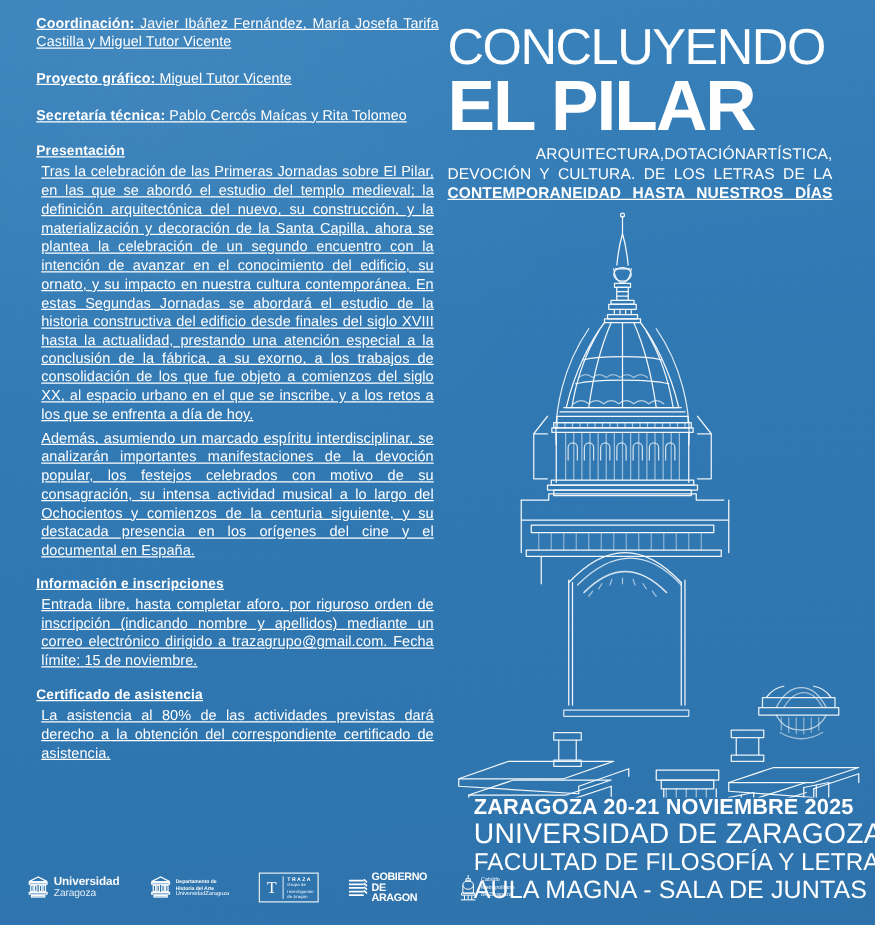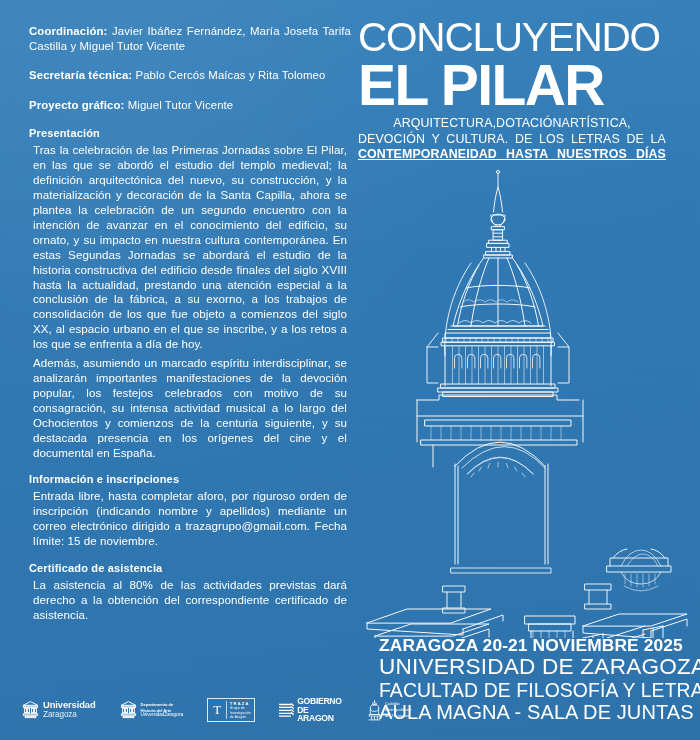--- a/index.html
+++ b/index.html
@@ -15,21 +15,21 @@
       radial-gradient(circle at 18% 12%, rgba(255,255,255,.035), rgba(255,255,255,0) 42%),
       linear-gradient(170deg,#3b84bd 0%,#3179b4 38%,#2f76b0 72%,#2e72ab 100%);
   }
   .grain{position:absolute;inset:0;pointer-events:none;opacity:.25;
     background-image:
       repeating-linear-gradient(0deg, rgba(255,255,255,.025) 0 1px, rgba(0,0,0,0) 1px 3px),
       repeating-linear-gradient(90deg, rgba(0,0,0,.022) 0 1px, rgba(0,0,0,0) 1px 4px);
   }
 
   
-  .left{position:absolute;left:29px;top:24px;width:322px;}
+  .left{position:absolute;left:29px;top:12px;width:322px;text-decoration:underline;}
   .credit{font-size:11.4px;line-height:14.6px;text-align:justify;
           margin-bottom:15px;letter-spacing:.1px;}
   .credit:last-of-type{margin-bottom:0;}
   .credit b{font-weight:bold;}
 
   .sect-title{font-size:11px;font-weight:bold;margin:0 0 1px 0;letter-spacing:.15px;}
   .body-text{font-size:11.6px;line-height:14.9px;text-align:justify;
              letter-spacing:.05px;margin:4px;}
   .block{margin-top:13px;}
 
@@ -59,21 +59,21 @@
 
   
   .right{position:absolute;left:358px;top:18px;width:308px;}
   .t1{font-size:40.5px;font-weight:normal;letter-spacing:-1.2px;line-height:.96;
       margin:0;white-space:nowrap;}
   .t2{font-size:57px;font-weight:bold;letter-spacing:-1.6px;line-height:.92;
       margin:2px 0 0 0;white-space:nowrap;}
   .sub{margin-top:5px;}
   .sub-l{font-size:12.4px;line-height:15.4px;letter-spacing:.12px;
          text-align:justify;text-align-last:justify;white-space:nowrap;}
-  .sub-l.j{display:flex;justify-content:center;}
+  .sub-l.j{display:flex;justify-content:flex-end;}
   .sub-l.b{font-weight:bold;text-decoration:underline;}
 
   
   .illus{position:absolute;left:355px;top:168px;width:345px;height:470px;}
   .illus svg{display:block;width:100%;height:100%;}
 
   
   .venue{position:absolute;left:379px;top:637px;width:312px;}
   .v-line{white-space:nowrap;line-height:1.0;}
   .v1{font-size:17.4px;font-weight:bold;letter-spacing:.1px;}
@@ -87,27 +87,27 @@
 <div class="poster">
 
   <div class="left">
 
     <div class="credit">
       <b>Coordinación:</b>
       <span>Javier Ibáñez Fernández, María Josefa Tarifa Castilla y Miguel Tutor Vicente</span>
     </div>
 
     <div class="credit">
+      <b>Proyecto gráfico:</b>
+      <span>Miguel Tutor Vicente</span>
+    </div>
+
+    <div class="credit">
       <b>Secretaría técnica:</b>
       <span>Pablo Cercós Maícas y Rita Tolomeo</span>
-    </div>
-
-    <div class="credit">
-      <b>Proyecto gráfico:</b>
-      <span>Miguel Tutor Vicente</span>
     </div>
 
     <div class="block">
       <div class="sect-title">Presentación</div>
       <p class="body-text">Tras la celebración de las Primeras Jornadas sobre El Pilar, en las que se abordó el estudio del templo medieval; la definición arquitectónica del nuevo, su construcción, y la materialización y decoración de la Santa Capilla, ahora se plantea la celebración de un segundo encuentro con la intención de avanzar en el conocimiento del edificio, su ornato, y su impacto en nuestra cultura contemporánea. En estas Segundas Jornadas se abordará el estudio de la historia constructiva del edificio desde finales del siglo XVIII hasta la actualidad, prestando una atención especial a la conclusión de la fábrica, a su exorno, a los trabajos de consolidación de los que fue objeto a comienzos del siglo XX, al espacio urbano en el que se inscribe, y a los retos a los que se enfrenta a día de hoy.</p>
       <p class="body-text p2">Además, asumiendo un marcado espíritu interdisciplinar, se analizarán importantes manifestaciones de la devoción popular, los festejos celebrados con motivo de su consagración, su intensa actividad musical a lo largo del Ochocientos y comienzos de la centuria siguiente, y su destacada presencia en los orígenes del cine y el documental en España.</p>
     </div>
 
     <div class="block">
       <div class="sect-title">Información e inscripciones</div>

